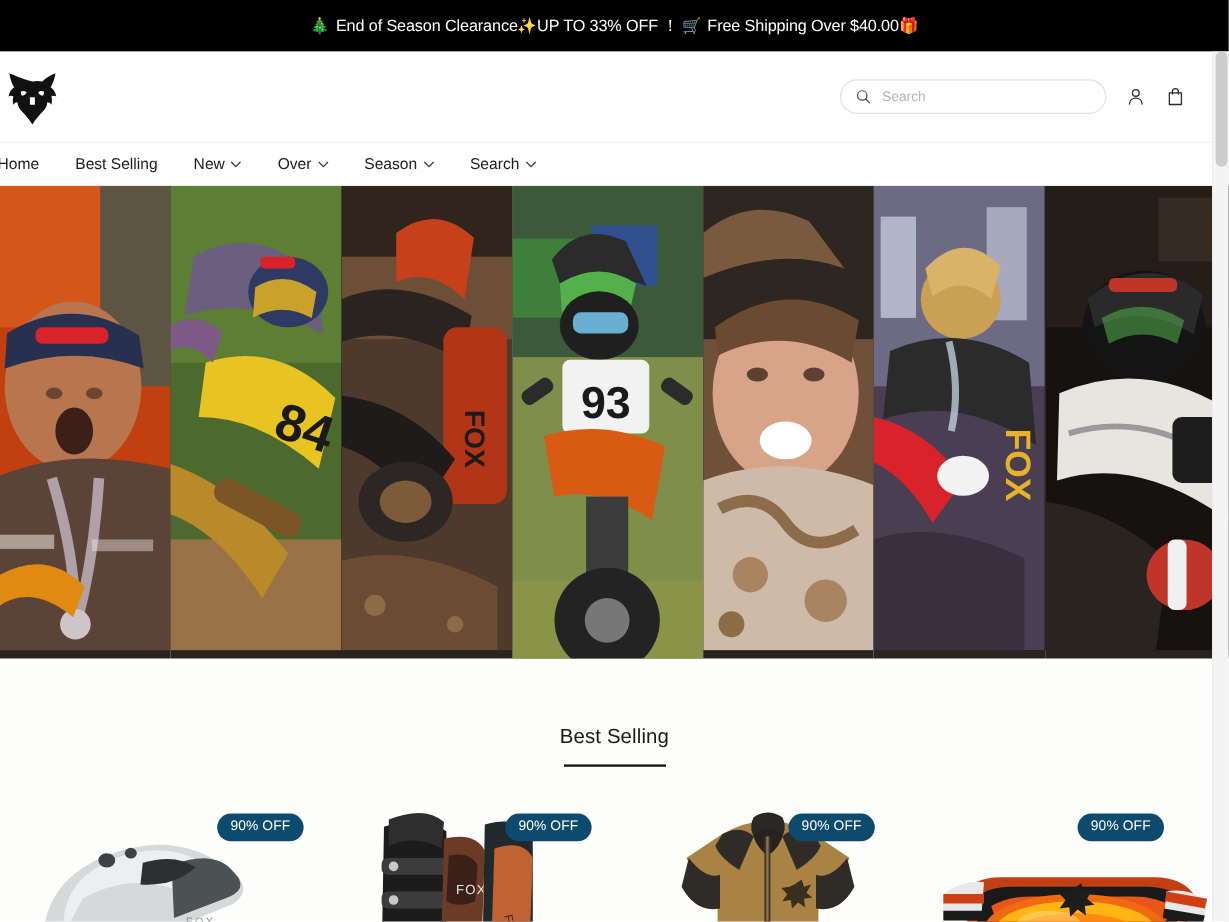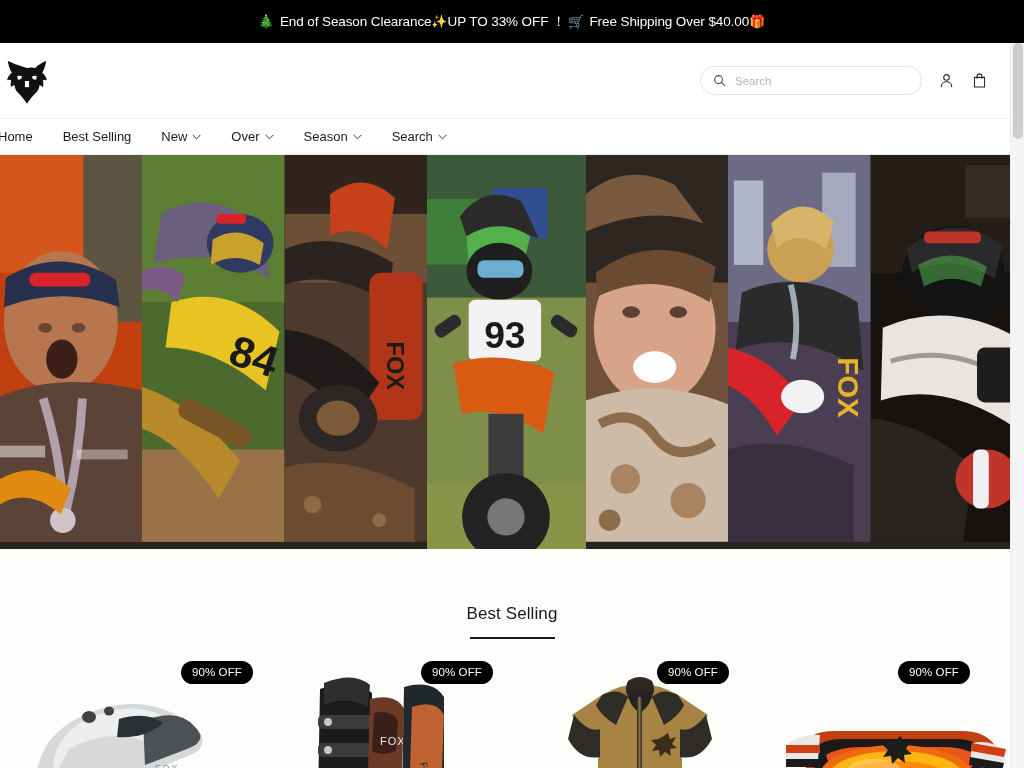--- a/index.html
+++ b/index.html
@@ -76,22 +76,22 @@
   .section-title { font-size:17px; color:#1a1a1a; font-weight:400; letter-spacing:0.1px; }
   .section-rule { width:85px; height:2px; background:#1a1a1a; margin-top:13px; }
 
   .products {
     position:absolute; top:110px; left:0; width:1024px;
     display:flex;
   }
   .product { position:relative; width:256px; height:160px; }
   .product .media { position:absolute; inset:0; display:flex; align-items:flex-start; justify-content:center; }
   .badge {
-    position:absolute; top:2px;
-    background:#000000; color:#fff;
+    position:absolute; top:19px;
+    background:#0c4a6e; color:#fff;
     font-size:11.5px; letter-spacing:0.1px;
     padding:5px 11px 6px; border-radius:14px;
     white-space:nowrap; z-index:5;
   }
   .p1 .badge { left:181px; }
   .p2 .badge { left:165px; }
   .p3 .badge { left:145px; }
   .p4 .badge { left:130px; }
 
   

